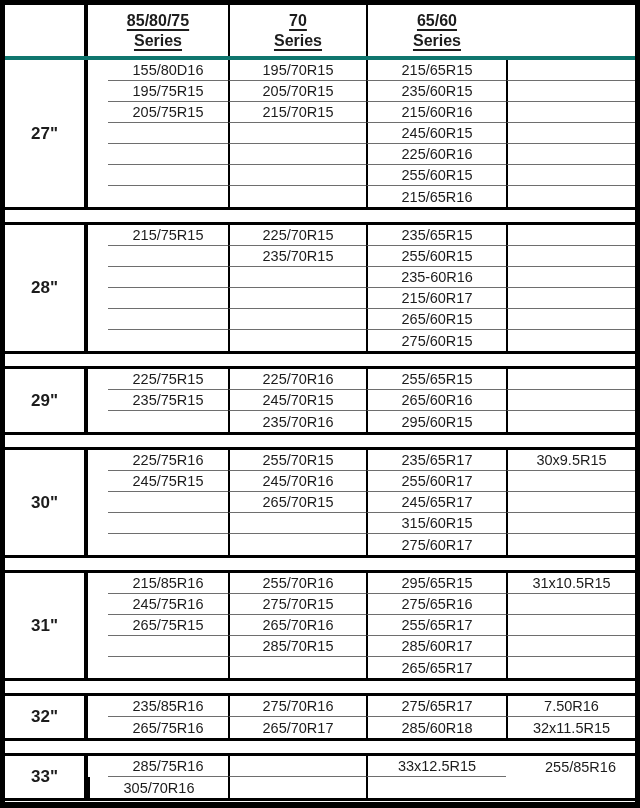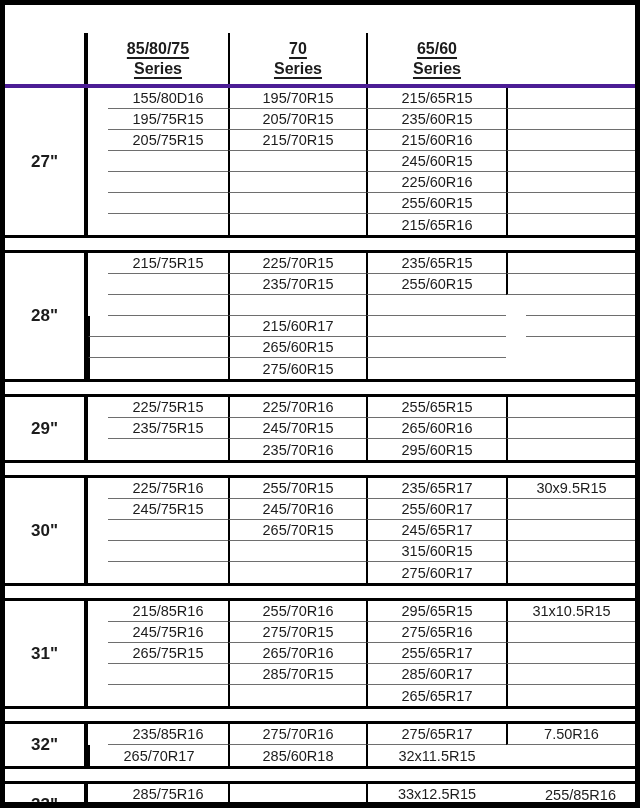--- a/index.html
+++ b/index.html
@@ -20,22 +20,21 @@
     color: #1c1c1c;
   }
   .grid {
     display: grid;
     grid-template-columns: 83px 140px 138px 140px auto;
     background: #fff;
   }
   
   #header-row {
     height: 51px;
-    border-bottom: 4px solid #4c1d95;
-    margin-top: 28px;
+    border-bottom: 4px solid #0f766e;
   }
   .hcell {
     display: flex;
     align-items: center;
     justify-content: center;
     text-align: center;
     font-weight: bold;
     font-size: 16px;
     line-height: 20px;
     border-left: 2px solid #000;
@@ -131,20 +130,21 @@
         <div class="cell dc0">215/75R15</div>
         <div class="cell dc1">225/70R15</div>
         <div class="cell dc2">235/65R15</div>
         <div class="cell dc3"></div>
         <div class="cell dc0"></div>
         <div class="cell dc1">235/70R15</div>
         <div class="cell dc2">255/60R15</div>
         <div class="cell dc3"></div>
         <div class="cell dc0"></div>
         <div class="cell dc1"></div>
+        <div class="cell dc2">235-60R16</div>
         <div class="cell dc3"></div>
         <div class="cell dc0"></div>
         <div class="cell dc1"></div>
         <div class="cell dc2">215/60R17</div>
         <div class="cell dc3"></div>
         <div class="cell dc0"></div>
         <div class="cell dc1"></div>
         <div class="cell dc2">265/60R15</div>
         <div class="cell dc3"></div>
         <div class="cell dc0 lastrow"></div>
@@ -212,20 +212,21 @@
         <div class="cell dc1 lastrow"></div>
         <div class="cell dc2 lastrow">265/65R17</div>
         <div class="cell dc3 lastrow"></div>
       </div>
       <div class="grid section">
         <div class="size-label" style="grid-row: 1 / span 2;">32"</div>
         <div class="cell dc0">235/85R16</div>
         <div class="cell dc1">275/70R16</div>
         <div class="cell dc2">275/65R17</div>
         <div class="cell dc3">7.50R16</div>
+        <div class="cell dc0 lastrow">265/75R16</div>
         <div class="cell dc1 lastrow">265/70R17</div>
         <div class="cell dc2 lastrow">285/60R18</div>
         <div class="cell dc3 lastrow">32x11.5R15</div>
       </div>
       <div class="grid section">
         <div class="size-label" style="grid-row: 1 / span 2;">33"</div>
         <div class="cell dc0">285/75R16</div>
         <div class="cell dc2"></div>
         <div class="cell dc3">33x12.5R15</div>
         <div class="cell dc0 lastrow">255/85R16</div>

